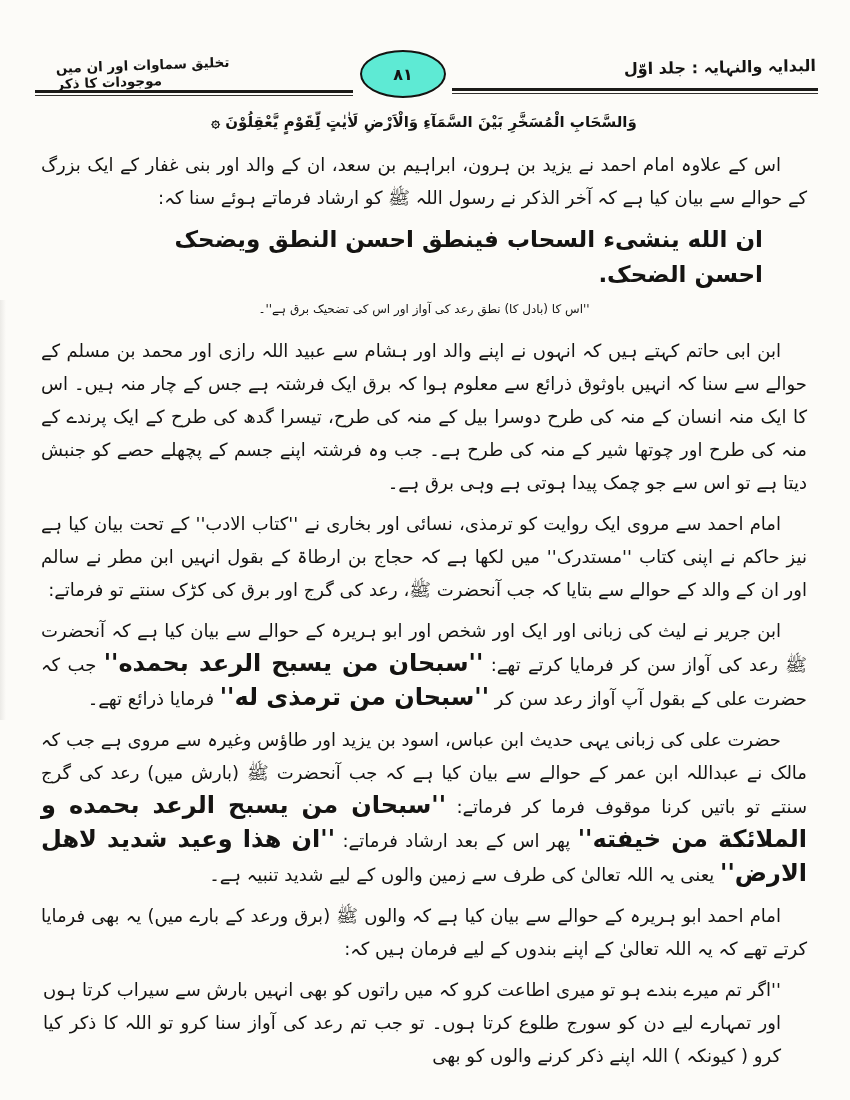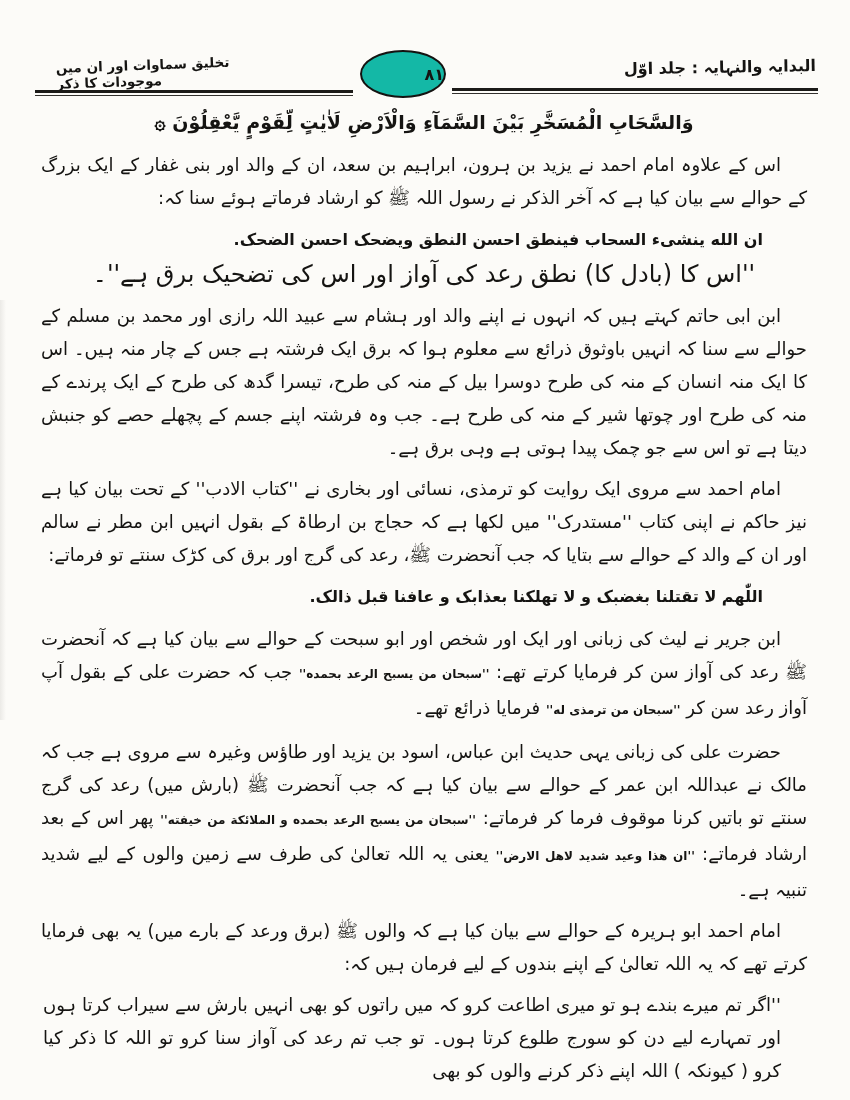--- a/index.html
+++ b/index.html
@@ -23,45 +23,45 @@
     font-size:13.5px;font-weight:bold;text-align:left;
     transform:rotate(-2deg);
   }
   .rule{position:absolute;height:2px;background:#fcfbf8;
     border-top:3.5px solid #1b1a18;border-bottom:1.2px solid #33312e;}
   .rule-right{top:88px;right:32px;width:366px;}
   .rule-left{top:90px;left:35px;width:318px;}
   .page-oval{
     position:absolute;top:50px;left:360px;width:82px;height:44px;
     border:2.2px solid #141311;border-radius:50%;
-    display:flex;align-items:center;justify-content:flex-start;
-    background:#14b8a6;
+    display:flex;align-items:center;justify-content:center;
+    background:#5eead4;
   }
   .page-oval .num{font-size:16px;font-weight:bold;letter-spacing:2px;}
   
   .body-text{
     position:absolute;top:104px;right:35px;left:33px;
     font-size:18px;line-height:33px;text-align:justify;
   }
   .verse{
-    text-align:center;font-size:19px;font-weight:bold;
+    text-align:center;font-size:15px;font-weight:bold;
     line-height:36px;margin-bottom:6px;letter-spacing:0.3px;
   }
   p.para{margin:8px;text-indent:26px;}
   p.para.noindent{text-indent:0;}
   .hadith-line{
     margin:0;padding-right:52px;padding-left:120px;
-    font-weight:bold;font-size:16px;text-align:right;text-indent:0;
+    font-weight:bold;font-size:23px;text-align:right;text-indent:0;
     line-height:35px;
   }
   .quote-center{
-    margin:0;text-align:center;font-size:24px;text-indent:0;
+    margin:0;text-align:center;font-size:12px;text-indent:0;
     line-height:34px;
   }
-  .ar{font-weight:bold;font-size:12px;}
+  .ar{font-weight:bold;font-size:24px;}
   .quote-block{margin:0;padding-right:26px;padding-left:2px;text-indent:2px;}
   
   .smudge{position:absolute;left:0;top:300px;width:6px;height:420px;
     background:linear-gradient(to right,rgba(90,85,80,0.10),rgba(90,85,80,0));}
 </style>
 </head>
 <body>
 
 <div class="page">
 
@@ -83,23 +83,22 @@
 
     <p class="hadith-line">ان الله ينشىء السحاب فينطق احسن النطق ويضحک احسن الضحک.</p>
 
 
     <p class="quote-center">''اس کا (بادل کا) نطق رعد کی آواز اور اس کی تضحیک برق ہے''۔</p>
 
     <p class="para">ابن ابی حاتم کہتے ہیں کہ انہوں نے اپنے والد اور ہشام سے عبید اللہ رازی اور محمد بن مسلم کے حوالے سے سنا کہ انہیں باوثوق ذرائع سے معلوم ہوا کہ برق ایک فرشتہ ہے جس کے چار منہ ہیں۔ اس کا ایک منہ انسان کے منہ کی طرح دوسرا بیل کے منہ کی طرح، تیسرا گدھ کی طرح کے ایک پرندے کے منہ کی طرح اور چوتھا شیر کے منہ کی طرح ہے۔ جب وہ فرشتہ اپنے جسم کے پچھلے حصے کو جنبش دیتا ہے تو اس سے جو چمک پیدا ہوتی ہے وہی برق ہے۔</p>
 
     <p class="para">امام احمد سے مروی ایک روایت کو ترمذی، نسائی اور بخاری نے ''کتاب الادب'' کے تحت بیان کیا ہے نیز حاکم نے اپنی کتاب ''مستدرک'' میں لکھا ہے کہ حجاج بن ارطاۃ کے بقول انہیں ابن مطر نے سالم اور ان کے والد کے حوالے سے بتایا کہ جب آنحضرت ﷺ، رعد کی گرج اور برق کی کڑک سنتے تو فرماتے:</p>
 
-    <p class="hadith-line">اللّٰھم لا تقتلنا بغضبک و لا تھلکنا بعذابک و عافنا قبل ذالک.</p>
 
-    <p class="para"><span>ابن جریر نے لیث کی زبانی اور ایک اور شخص اور ابو سبحت کے حوالے سے بیان کیا ہے کہ آنحضرت ﷺ رعد کی آواز سن کر فرمایا کرتے تھے: </span><span class="ar">''سبحان من يسبح الرعد بحمده''</span><span> جب کہ حضرت علی کے بقول آپ آواز رعد سن کر </span><span class="ar">''سبحان من ترمذی له''</span><span> فرمایا ذرائع تھے۔</span></p>
+    <p class="para"><span>ابن جریر نے لیث کی زبانی اور ایک اور شخص اور ابو ہریرہ کے حوالے سے بیان کیا ہے کہ آنحضرت ﷺ رعد کی آواز سن کر فرمایا کرتے تھے: </span><span class="ar">''سبحان من يسبح الرعد بحمده''</span><span> جب کہ حضرت علی کے بقول آپ آواز رعد سن کر </span><span class="ar">''سبحان من ترمذی له''</span><span> فرمایا ذرائع تھے۔</span></p>
 
     <p class="para"><span>حضرت علی کی زبانی یہی حدیث ابن عباس، اسود بن یزید اور طاؤس وغیرہ سے مروی ہے جب کہ مالک نے عبداللہ ابن عمر کے حوالے سے بیان کیا ہے کہ جب آنحضرت ﷺ (بارش میں) رعد کی گرج سنتے تو باتیں کرنا موقوف فرما کر فرماتے: </span><span class="ar">''سبحان من يسبح الرعد بحمده و الملائكة من خيفته''</span><span> پھر اس کے بعد ارشاد فرماتے: </span><span class="ar">''ان هذا وعيد شديد لاهل الارض''</span><span> یعنی یہ اللہ تعالیٰ کی طرف سے زمین والوں کے لیے شدید تنبیہ ہے۔</span></p>
 
     <p class="para">امام احمد ابو ہریرہ کے حوالے سے بیان کیا ہے کہ والوں ﷺ (برق ورعد کے بارے میں) یہ بھی فرمایا کرتے تھے کہ یہ اللہ تعالیٰ کے اپنے بندوں کے لیے فرمان ہیں کہ:</p>
 
     <p class="para noindent quote-block">''اگر تم میرے بندے ہو تو میری اطاعت کرو کہ میں راتوں کو بھی انہیں بارش سے سیراب کرتا ہوں اور تمہارے لیے دن کو سورج طلوع کرتا ہوں۔ تو جب تم رعد کی آواز سنا کرو تو اللہ کا ذکر کیا کرو ( کیونکہ ) اللہ اپنے ذکر کرنے والوں کو بھی</p>
 
   </div>
 </div>
 

